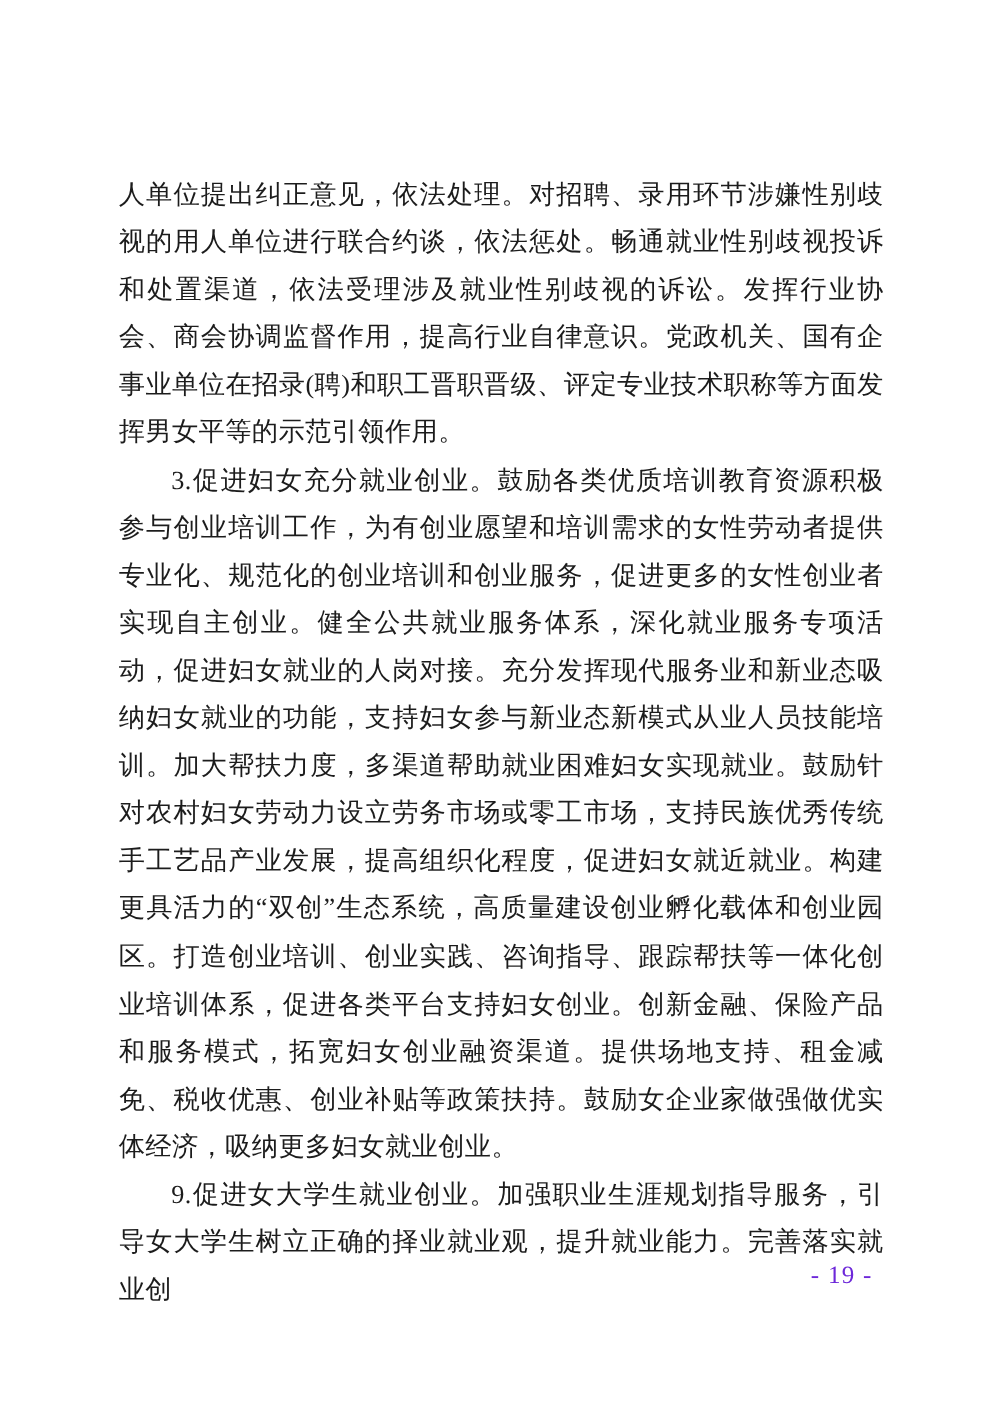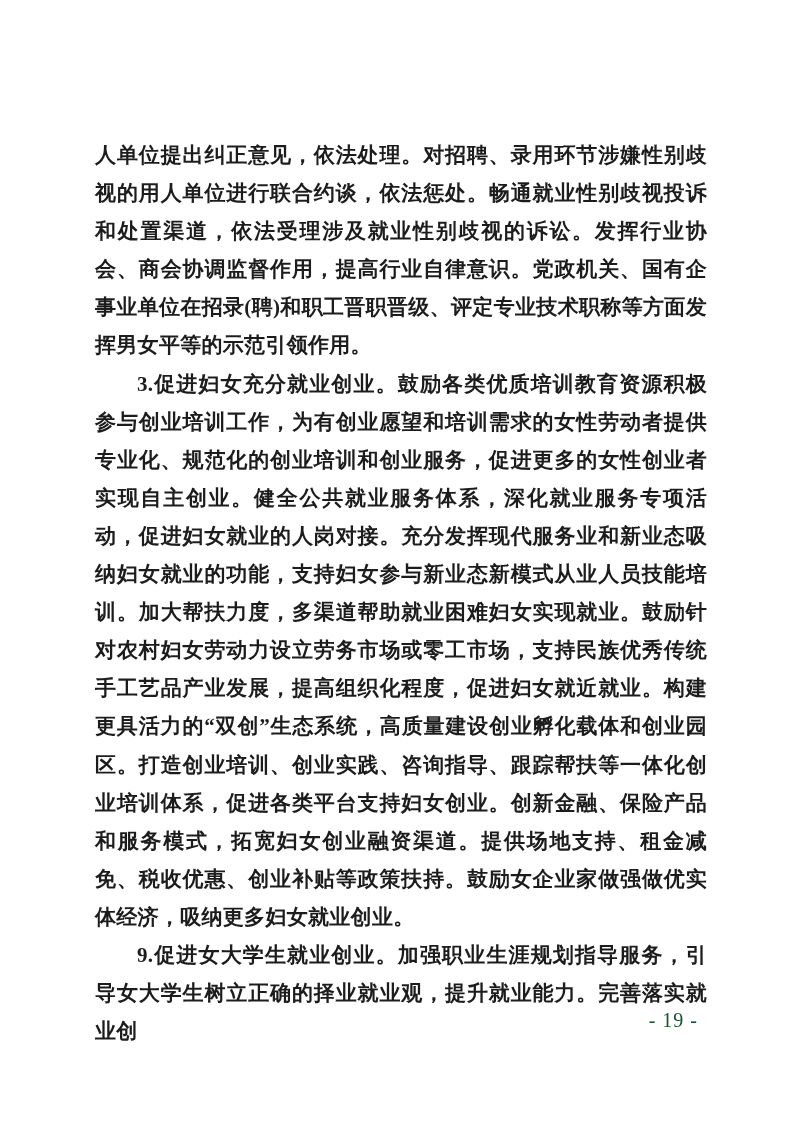--- a/index.html
+++ b/index.html
@@ -22,33 +22,32 @@
     width: 612px;
   }
   .para {
     margin: 0;
     font-size: 21px;
     line-height: 38.1px;
     text-align: justify;
     text-justify: inter-character;
     letter-spacing: 0.3px;
     word-break: break-all;
-    font-weight: bold;
   }
   .para.indent {
     text-indent: 2em;
   }
   .page-number {
     position: absolute;
     top: 1008px;
     right: 96px;
     font-size: 20px;
     line-height: 24px;
     letter-spacing: 1px;
-    color: #14532d;
+    color: #6d28d9;
   }
 </style>
 </head>
 <body>
 
 <main class="doc-body">
   <p class="para">人单位提出纠正意见，依法处理。对招聘、录用环节涉嫌性别歧视的用人单位进行联合约谈，依法惩处。畅通就业性别歧视投诉和处置渠道，依法受理涉及就业性别歧视的诉讼。发挥行业协会、商会协调监督作用，提高行业自律意识。党政机关、国有企事业单位在招录(聘)和职工晋职晋级、评定专业技术职称等方面发挥男女平等的示范引领作用。</p>
   <p class="para indent">3.促进妇女充分就业创业。鼓励各类优质培训教育资源积极参与创业培训工作，为有创业愿望和培训需求的女性劳动者提供专业化、规范化的创业培训和创业服务，促进更多的女性创业者实现自主创业。健全公共就业服务体系，深化就业服务专项活动，促进妇女就业的人岗对接。充分发挥现代服务业和新业态吸纳妇女就业的功能，支持妇女参与新业态新模式从业人员技能培训。加大帮扶力度，多渠道帮助就业困难妇女实现就业。鼓励针对农村妇女劳动力设立劳务市场或零工市场，支持民族优秀传统手工艺品产业发展，提高组织化程度，促进妇女就近就业。构建更具活力的“双创”生态系统，高质量建设创业孵化载体和创业园区。打造创业培训、创业实践、咨询指导、跟踪帮扶等一体化创业培训体系，促进各类平台支持妇女创业。创新金融、保险产品和服务模式，拓宽妇女创业融资渠道。提供场地支持、租金减免、税收优惠、创业补贴等政策扶持。鼓励女企业家做强做优实体经济，吸纳更多妇女就业创业。</p>
   <p class="para indent">9.促进女大学生就业创业。加强职业生涯规划指导服务，引导女大学生树立正确的择业就业观，提升就业能力。完善落实就业创</p>
 </main>

